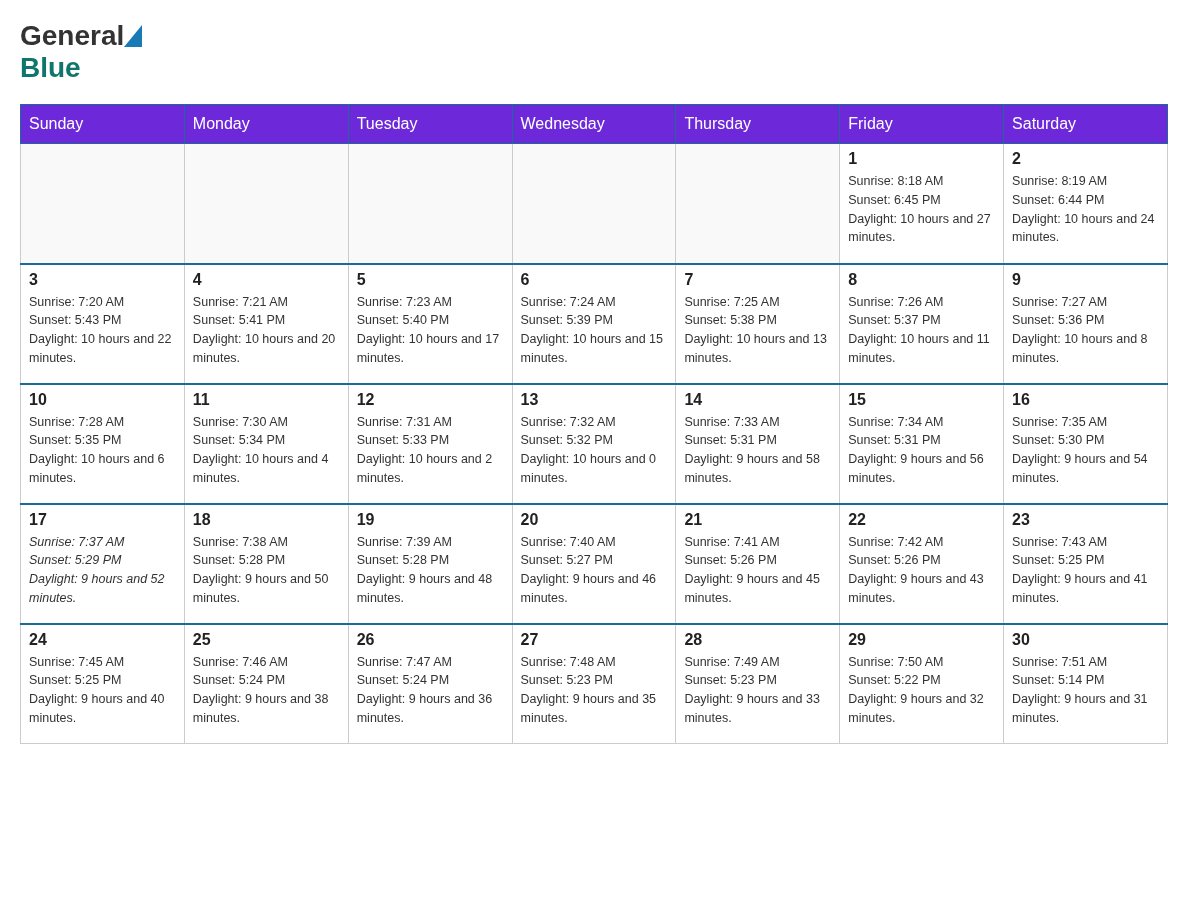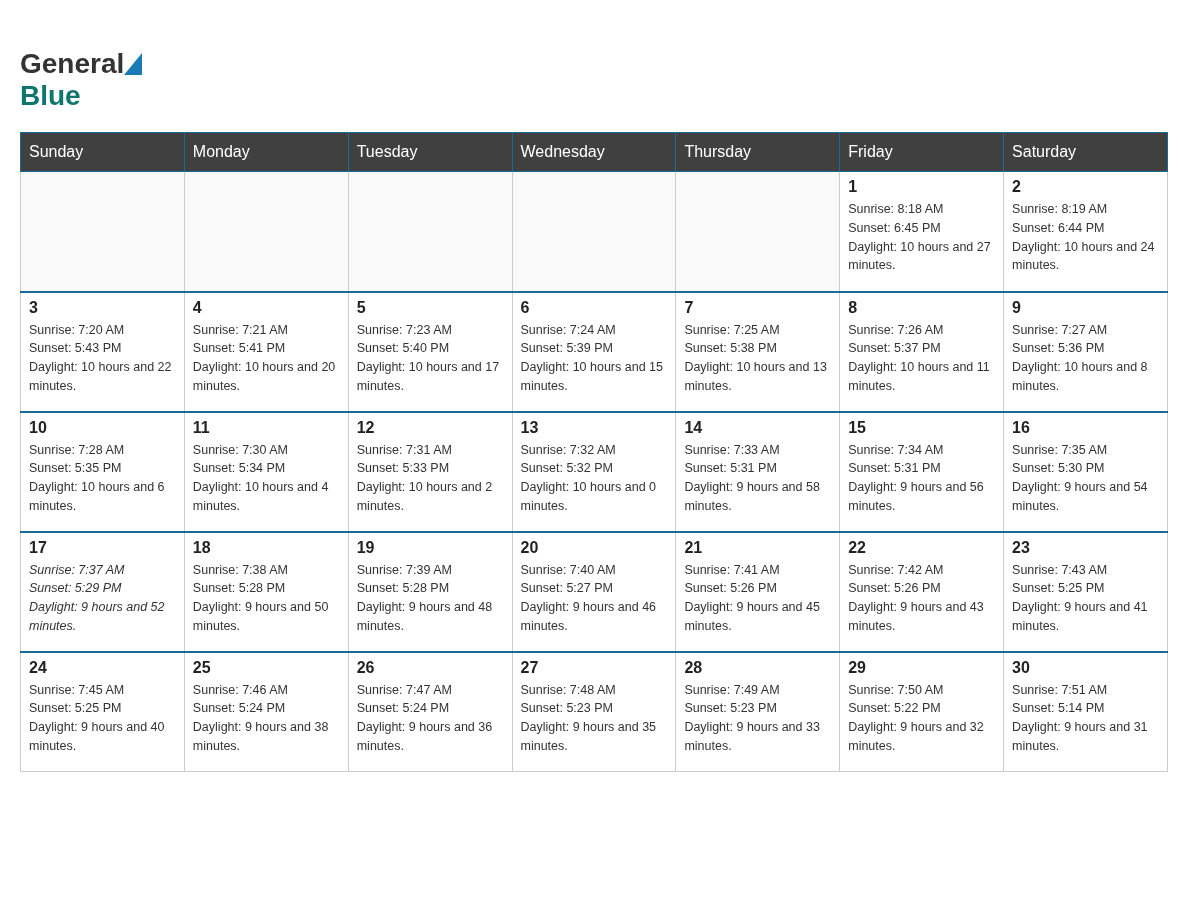--- a/index.html
+++ b/index.html
@@ -8,21 +8,20 @@
       background: #fff;
       padding: 20px;
       width: 1188px;
       min-height: 918px;
     }
     .header {
       display: flex;
       justify-content: space-between;
       align-items: flex-start;
       margin-bottom: 20px;
-      margin-top: 28px;
     }
     .logo {
       display: flex;
       flex-direction: column;
       align-items: flex-start;
     }
     .title-block {
       text-align: right;
     }
     .title-block h1 {
@@ -35,21 +34,21 @@
       font-size: 22px;
       font-weight: normal;
       color: #444;
     }
     .calendar {
       width: 100%;
       border-collapse: collapse;
       border: 1px solid #ccc;
     }
     .calendar th {
-      background-color: #404040;
+      background-color: #6d28d9;
       color: #fff;
       padding: 10px 8px;
       font-size: 16px;
       font-weight: normal;
       text-align: left;
       border: 1px solid #1a6a9a;
     }
     .calendar td {
       width: 14.28%;
       vertical-align: top;

